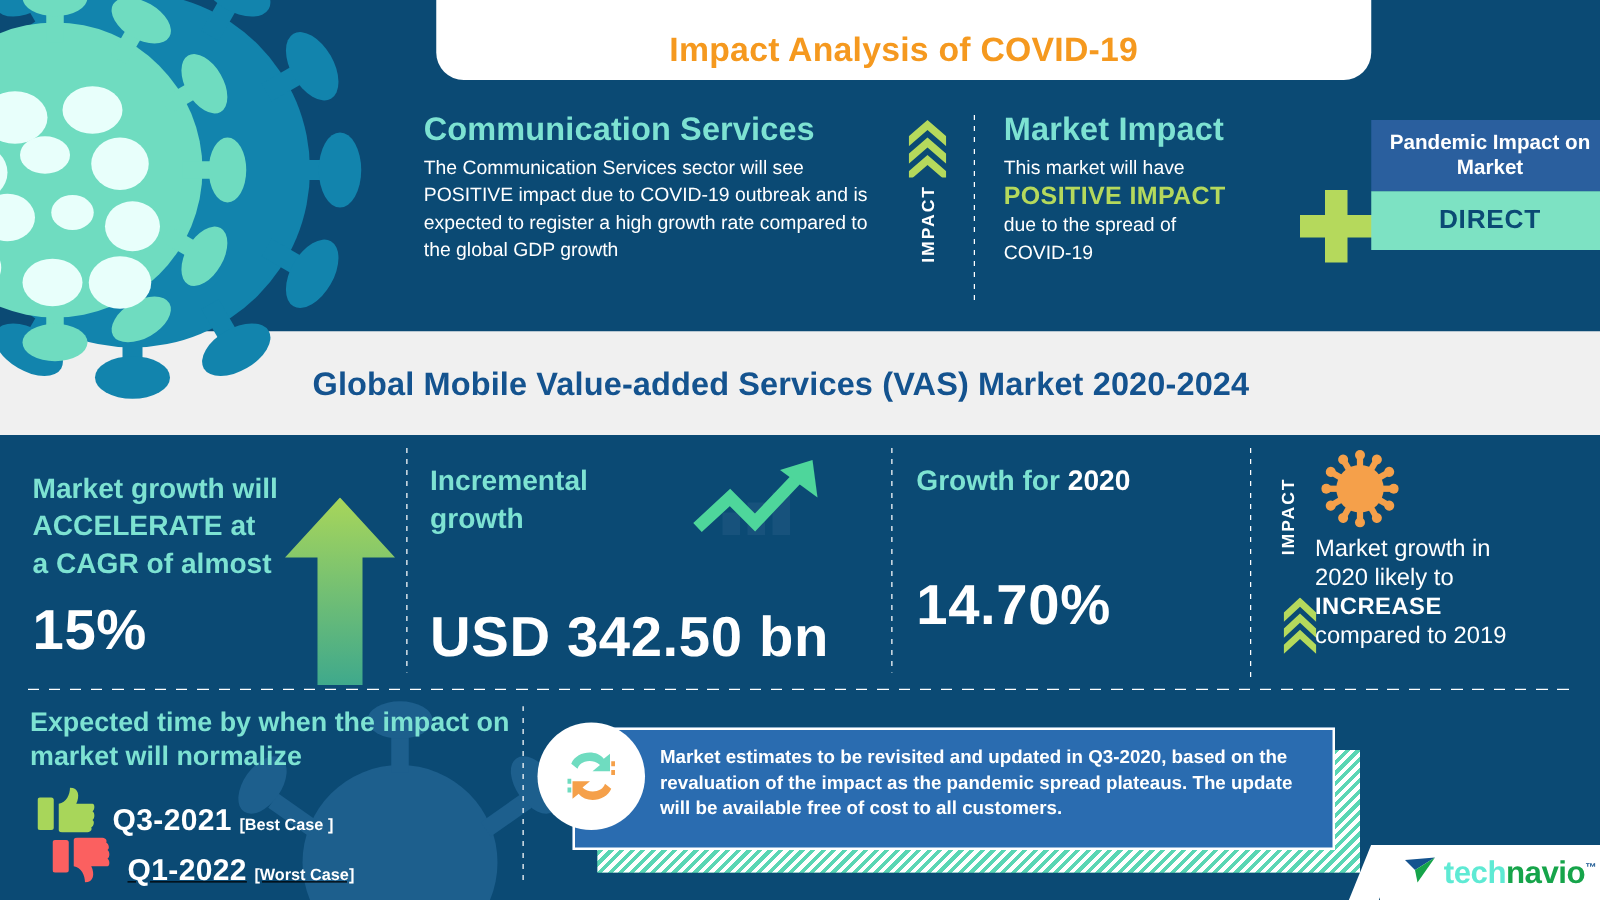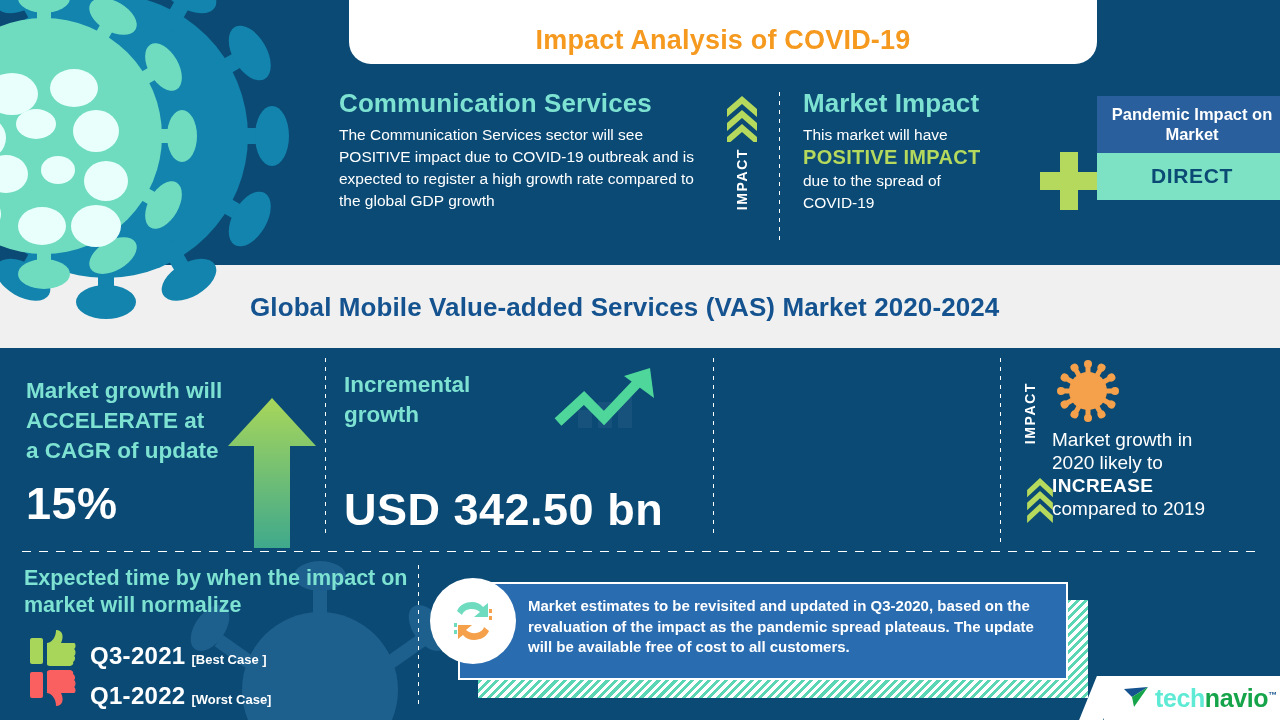--- a/index.html
+++ b/index.html
@@ -104,21 +104,21 @@
   .chev-r { position:absolute; left:1026px; top:478px; }
   .m4-txt { position:absolute; left:1020px; top:428px; width:214px;
      color:#ffffff; font-size:19px; line-height:23px;margin-left:32px; }
   .m4-txt .hl { font-weight:bold; letter-spacing:.4px; }
 
   
   .bl-head { position:absolute; left:24px; top:565px; width:400px;
      color:#7de2d2; font-size:21.5px; font-weight:bold; line-height:27px; }
   .case-row { position:absolute; display:flex; align-items:flex-end; gap:14px; }
   .case1 { left:30px; top:630px; }
-  .case2 { left:30px; top:670px; }
+  .case2 { left:42px; top:670px;text-decoration:underline; }
   .case-q { color:#ffffff; font-size:24px; font-weight:bold; letter-spacing:.3px; }
   .case-n { color:#ffffff; font-size:13px; font-weight:bold; margin-left:6px; }
 
   
   .note-shadow { position:absolute; left:478px; top:600px; width:610px; height:98px;
      background-color:#5ad6b4;
      background-image:repeating-linear-gradient(135deg,#ffffff 0 3px,#5ad6b4 3px 6px); }
   .note-box { position:absolute; left:458px; top:582px; width:610px; height:98px;
      background:#2a6cb0; border:2px solid #ffffff; padding:12px 16px 10px 68px;
      color:#ffffff; font-size:15px; line-height:20.5px; font-weight:bold; }
@@ -332,21 +332,21 @@
   <div class="vdiv1"></div>
   <div class="vdiv2"></div>
   <div class="vdiv3"></div>
   <div class="hdiv"></div>
   <div class="vdiv4"></div>
 
   <div class="m1">
     <div class="m-lab">
       <span>Market growth will</span><br>
       <span>ACCELERATE at</span><br>
-      <span>a CAGR of update</span>
+      <span>a CAGR of almost</span>
     </div>
     <div class="m-big" style="margin-top:12px">15%</div>
   </div>
 
   <div class="uparrow">
     <svg width="88" height="150" viewBox="0 0 88 150">
       <defs>
           <linearGradient id="gUp" x1="0" y1="0" x2="0" y2="1">
         <stop offset="0%" stop-color="#a8d65a"></stop>
             <stop offset="100%" stop-color="#3fa98c"></stop>
@@ -369,20 +369,26 @@
       <g fill="#17527c">
         <rect x="24" y="44" width="14" height="18"></rect>
         <rect x="44" y="36" width="14" height="26"></rect>
         <rect x="64" y="28" width="14" height="34"></rect>
       </g>
       <path d="M4 56 L30 32 L50 52 L88 12" stroke="#4ed69b" stroke-width="10" fill="none" stroke-linejoin="miter"></path>
       <path d="M96 2 L100 32 L70 10 Z" fill="#4ed69b"></path>
     </svg>
   </div>
 
+  <div class="m3">
+    <div class="m-lab">
+      <span>Growth for </span><span class="yr">2020</span>
+    </div>
+    <div class="m-big" style="margin-top:58px">14.70%</div>
+  </div>
 
   <div class="orangevirus">
     <svg width="62" height="62" viewBox="0 0 62 62">
       <g fill="#f5a04a">
         <circle cx="31" cy="31" r="19"></circle>
         <g>
           <g transform="rotate(0 31 31)">
               <rect x="28.5" y="4" width="5" height="9"></rect>
               <circle cx="31" cy="4" r="4"></circle>
             </g>

